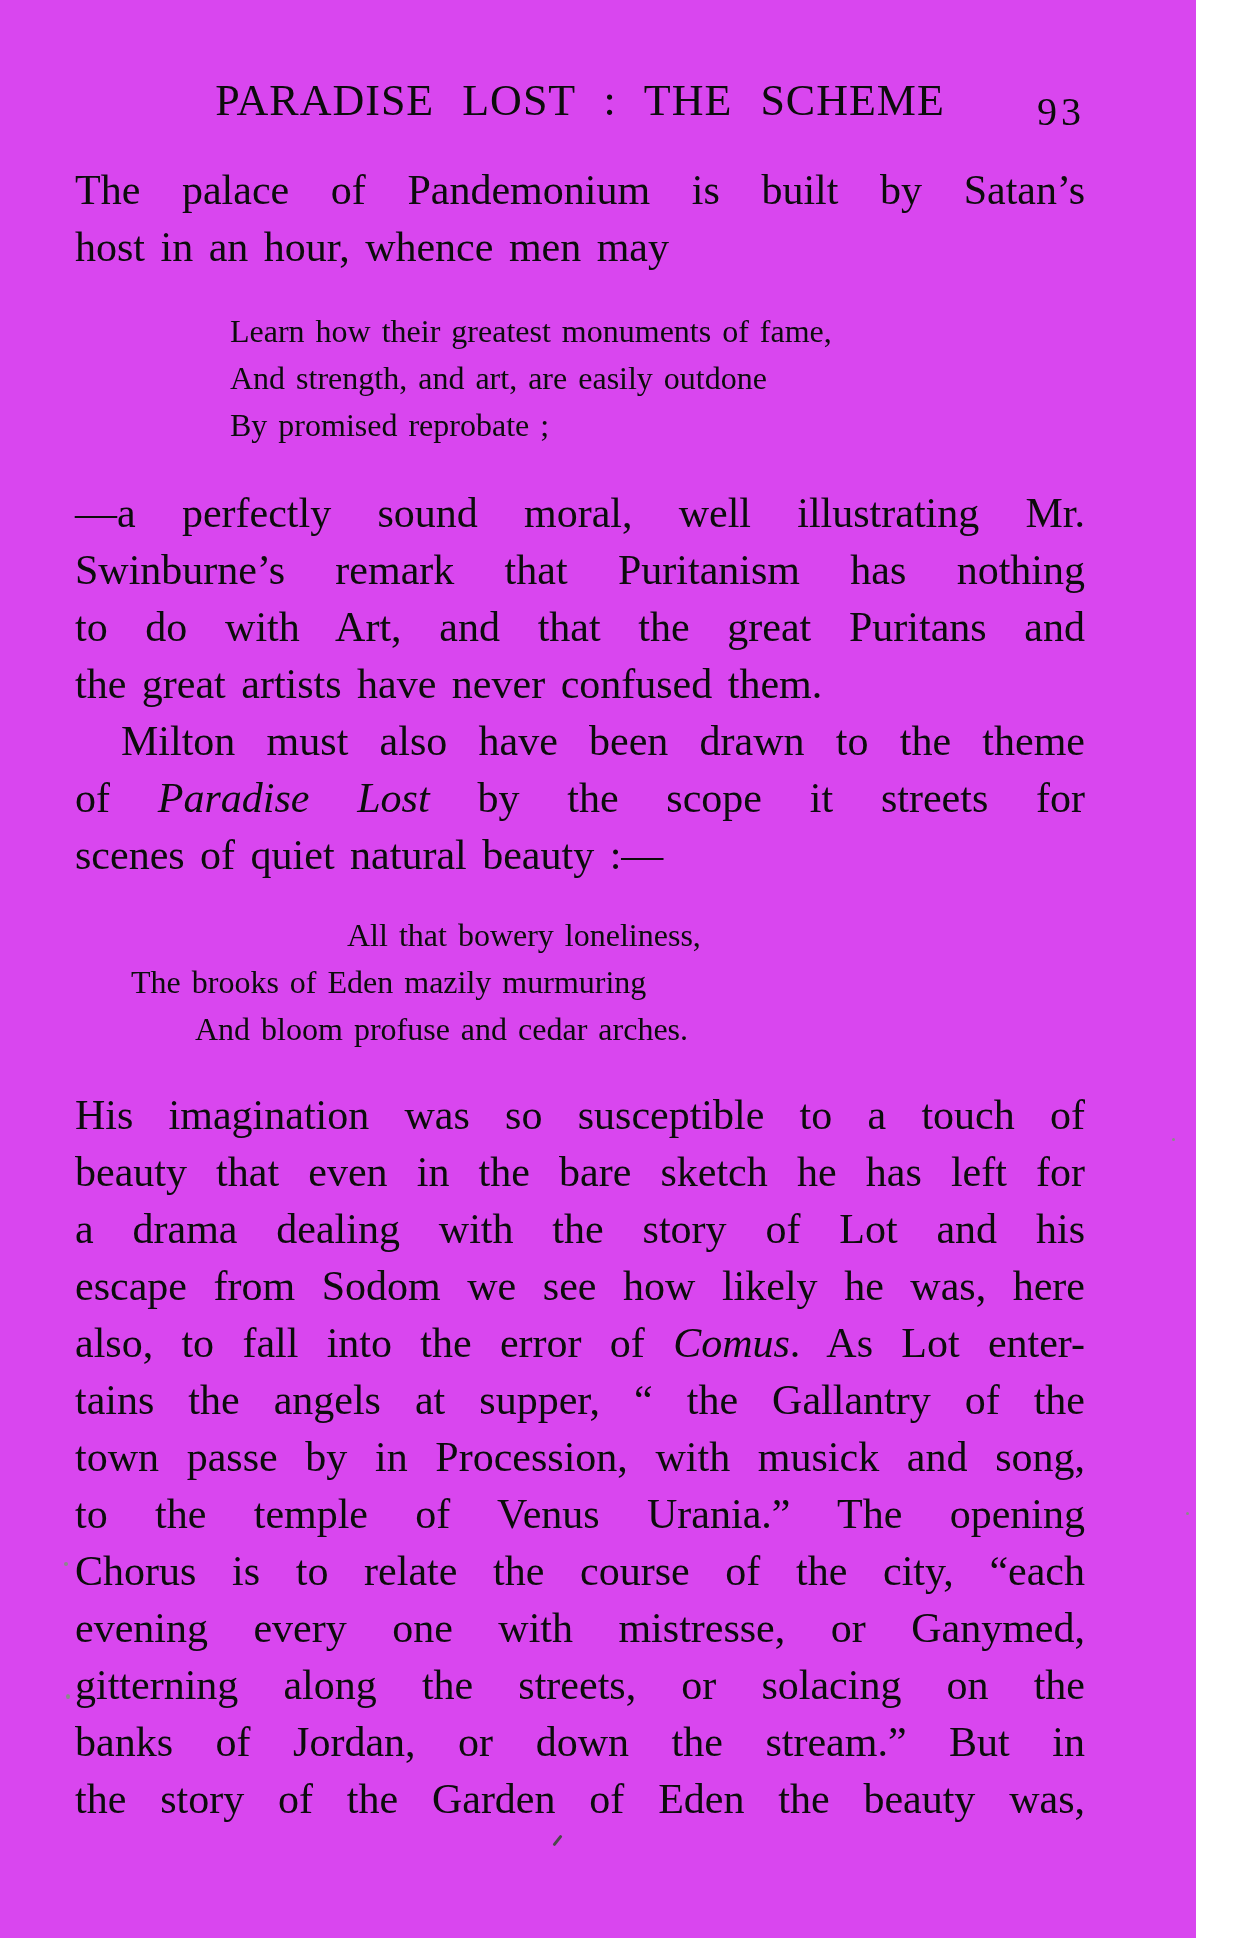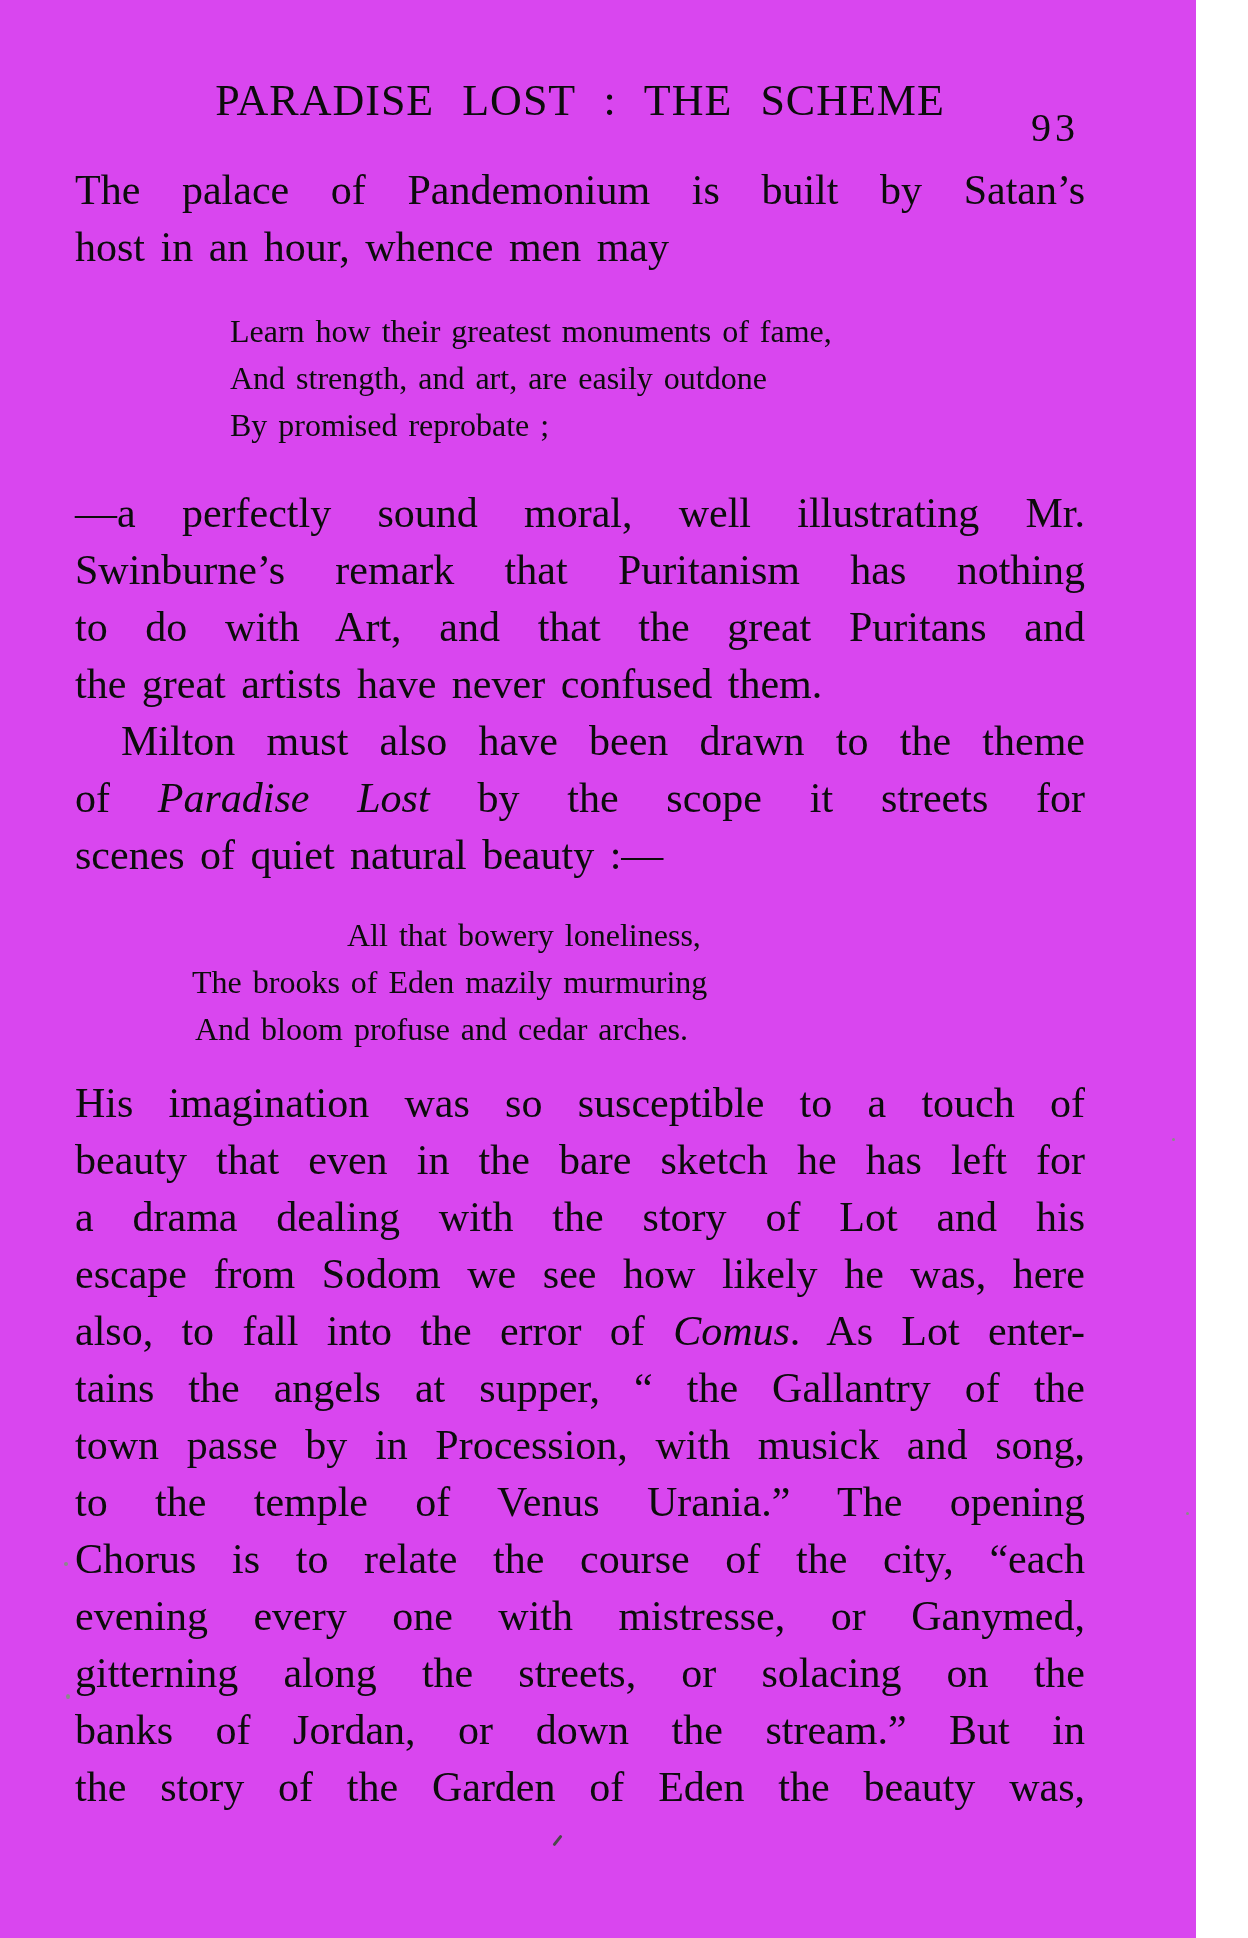--- a/index.html
+++ b/index.html
@@ -29,56 +29,55 @@
     height: 46px;
     line-height: 46px;
     text-align: center;
     font-size: 44px;
     letter-spacing: 1px;
     word-spacing: 16px;
     white-space: nowrap;
   }
   .page-number {
     position: absolute;
-    right: 6px;
+    right: 0;
     top: 14px;
     font-size: 40px;
     letter-spacing: 4px;
     line-height: 40px;
     word-spacing: 0;
-    margin-top: 16px;
   }
   
   .bline {
     font-size: 42px;
     line-height: 57px;
     word-spacing: 5px;
     white-space: normal;
   }
   .just {
     text-align: justify;
     text-align-last: justify;
   }
   .ind1 { text-indent: 46px; }
   .p1 { margin-top: 38px; }
   .p2 { margin-top: 36px; }
   .p3 { margin-top: 0; }
-  .p4 { margin-top: 22px; }
+  .p4 { margin-top: 34px; }
   
   .verse { }
   .v1 { margin-top: 32px; }
   .v2 { margin-top: 28px; }
   .vline {
     font-size: 32px;
     line-height: 47px;
     word-spacing: 3px;
   }
   .v1 .vline { margin-left: 155px; }
   .v2-l1 { margin-left: 272px; }
-  .v2-l2 { margin-left: 117px; }
+  .v2-l2 { margin-left: 56px; }
   .v2-l3 { margin-left: 120px; }
   .it { font-style: italic; }
   
   .speck {
     position: absolute;
     background: #8a8a8a;
     border-radius: 50%;
   }
   .speck.tick {
     border-radius: 2px;

